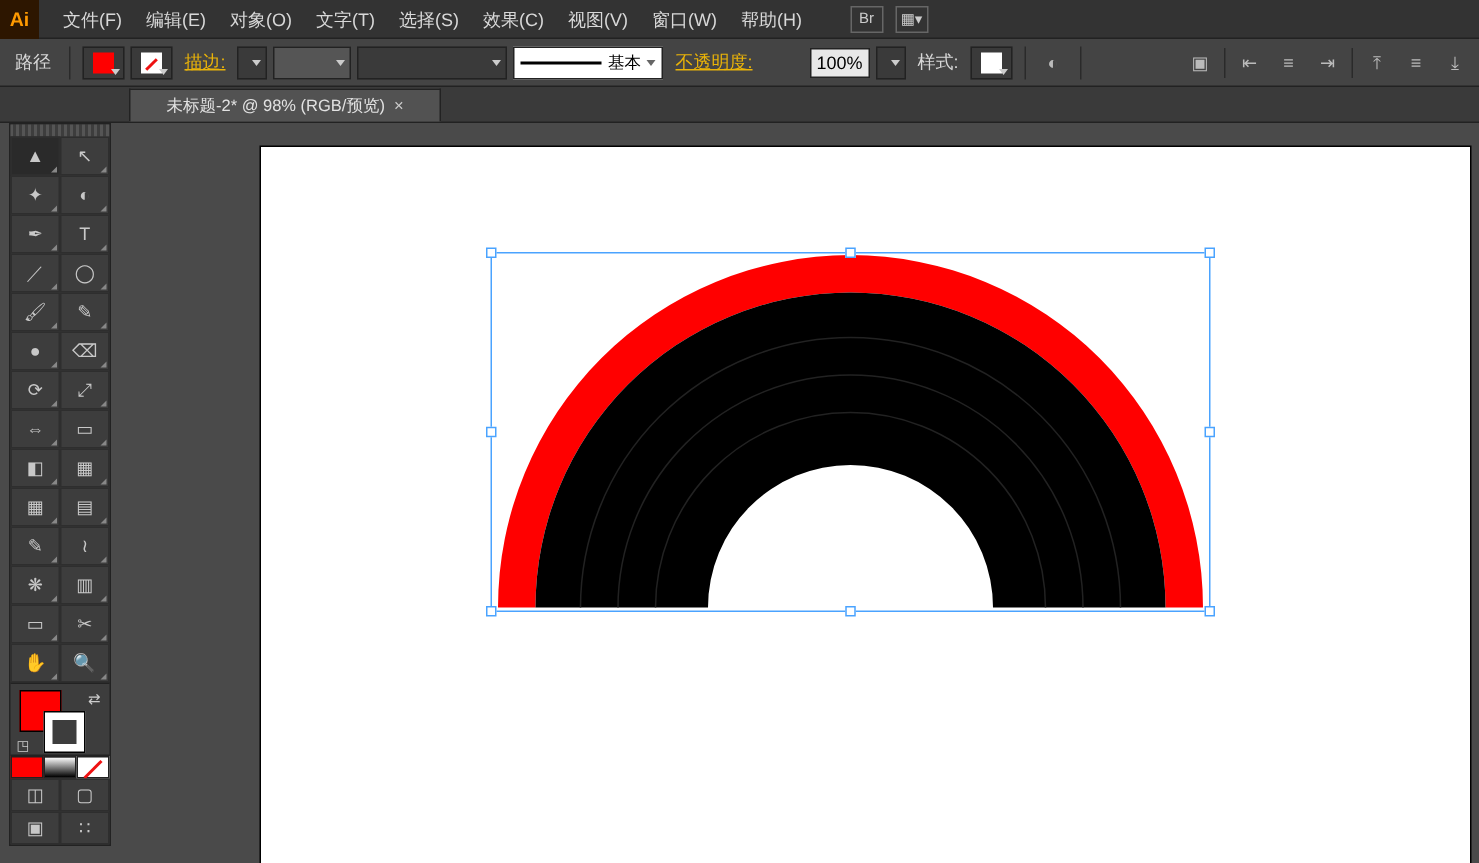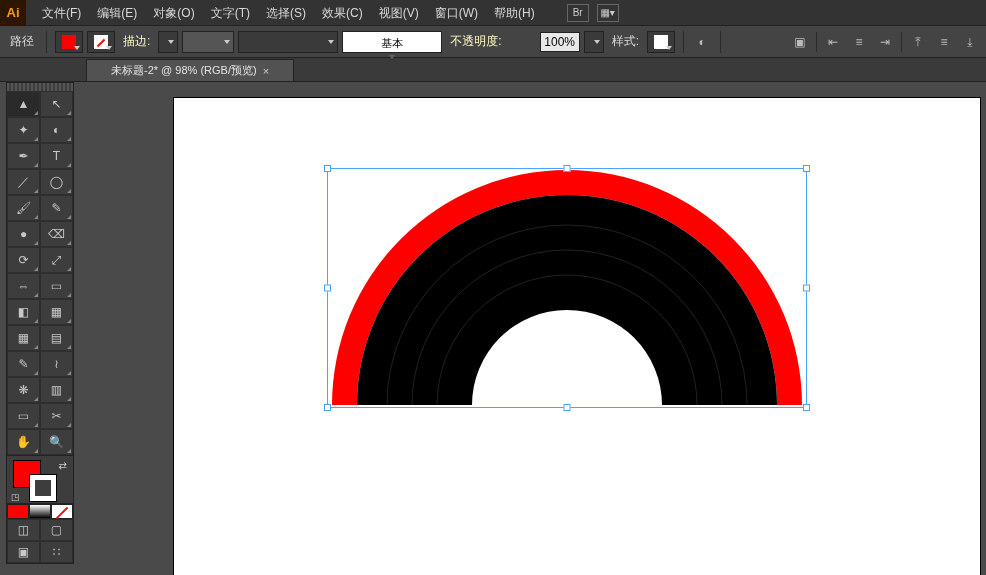--- a/index.html
+++ b/index.html
@@ -55,33 +55,33 @@
     height:22px; background:#3a3a3a; border:1px solid #222; display:flex;
     align-items:center; padding:0 14px 0 4px; position:relative; min-width:20px;
   }
   .dd-box .caret {
     position:absolute; right:3px; top:50%; transform:translateY(-50%);
     width:0;height:0;border-left:3px solid transparent;border-right:3px solid transparent;
     border-top:4px solid #ccc;
   }
   .stroke-preview {
     height:22px; width:100px; background:#fff; border:1px solid #222;
-    display:flex; align-items:center; padding:0 4px; gap:4px; position:relative;flex-direction:column;
+    display:flex; align-items:center; padding:0 4px; gap:4px; position:relative;
   }
   .stroke-preview .line { flex:1; height:2px; background:#000; }
   .stroke-preview .lbl { color:#000; font-size:11px; }
   .stroke-preview .caret{
     width:0;height:0;border-left:3px solid transparent;border-right:3px solid transparent;
     border-top:4px solid #666;
   }
   .opacity-field{
     width:40px; height:20px; background:#e8e8e8; border:1px solid #222;
     color:#000; text-align:center; line-height:18px;margin-left:30px;
   }
-  .cb-orange { color:#fef9c3; }
+  .cb-orange { color:#eab308;text-decoration:underline; }
   .right-icons { display:flex; gap:6px; margin-left:auto; align-items:center;}
   .rt-icon { width:20px; height:20px; border:1px solid transparent;
     display:flex;align-items:center;justify-content:center;color:#bbb;font-size:12px;}
   .rt-sep{width:1px;height:20px;background:#2a2a2a;}
 
   
   .tabstrip { height:24px; background:#3a3a3a; border-bottom:1px solid #222;
     display:flex; align-items:flex-end; padding-left:86px; }
   .doc-tab {
     height:22px; background:#525252; padding:0 24px; display:flex; align-items:center;

